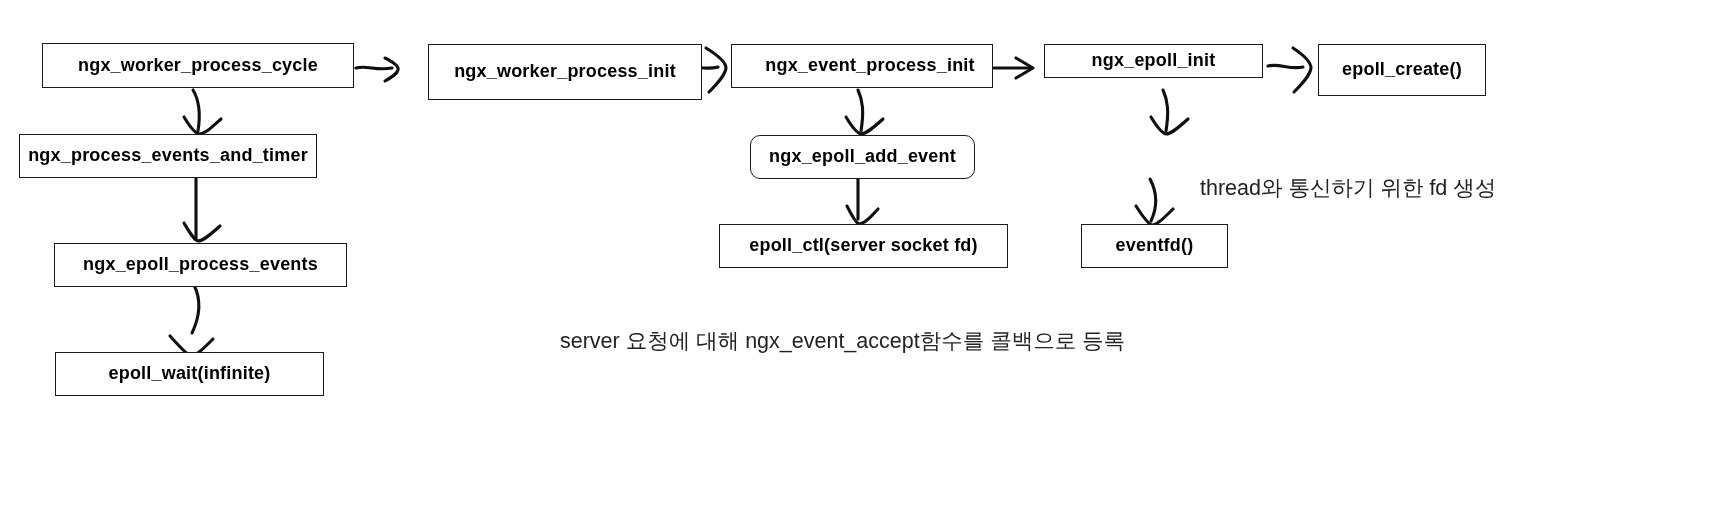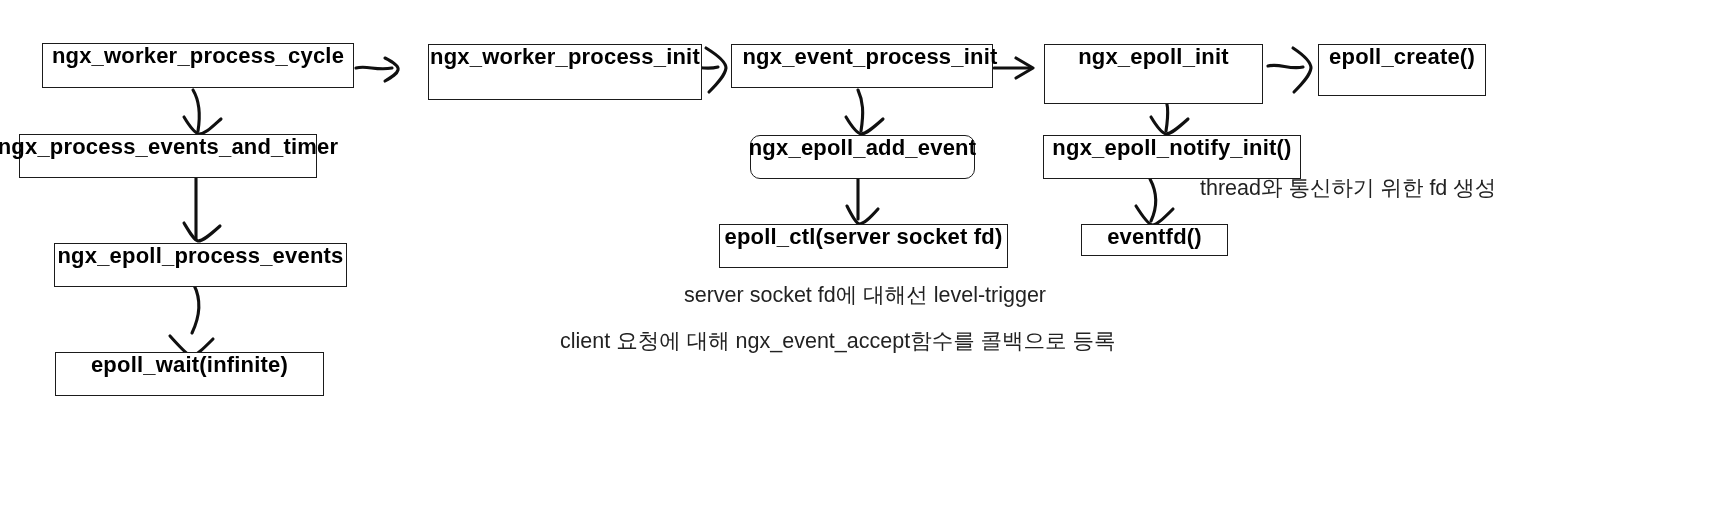--- a/index.html
+++ b/index.html
@@ -15,24 +15,24 @@
     overflow: hidden;
     font-family: "Liberation Sans", "DejaVu Sans", sans-serif;
   }
   .node {
     position: absolute;
     box-sizing: border-box;
     border: 1.6px solid #1b1b1b;
     background: #ffffff;
     color: #000000;
     font-weight: bold;
-    font-size: 22px;
+    font-size: 18px;
     letter-spacing: 0.2px;
     display: flex;
-    align-items: flex-start;
+    align-items: center;
     justify-content: center;
     text-align: center;
     line-height: 1.1;
     white-space: nowrap;
   }
   .note {
     position: absolute;
     color: #222222;
     font-weight: normal;
     font-size: 21.5px;
@@ -101,21 +101,21 @@
   </div>
 
   <div class="node" style="left:428px; top:44px; width:274px; height:56px;">
     <span>ngx_worker_process_init</span>
   </div>
 
   <div class="node" style="left:731px; top:44px; width:262px; height:44px;padding-left:16px;">
     <span>ngx_event_process_init</span>
   </div>
 
-  <div class="node" style="left:1044px; top:44px; width:219px; height:60px;">
+  <div class="node" style="left:1044px; top:44px; width:219px; height:34px;">
     <span>ngx_epoll_init</span>
   </div>
 
   <div class="node" style="left:1318px; top:44px; width:168px; height:52px;">
     <span>epoll_create()</span>
   </div>
 
   <div class="node" style="left:19px; top:134px; width:298px; height:44px;">
     <span>ngx_process_events_and_timer</span>
   </div>
@@ -129,27 +129,23 @@
   </div>
 
   <div class="node" style="left:750px; top:135px; width:225px; height:44px;border-radius:10px;">
     <span>ngx_epoll_add_event</span>
   </div>
 
   <div class="node" style="left:719px; top:224px; width:289px; height:44px;">
     <span>epoll_ctl(server socket fd)</span>
   </div>
 
-  <div class="node" style="left:1043px; top:135px; width:258px; height:44px;">
-    <span>ngx_epoll_notify_init()</span>
-  </div>
 
-  <div class="node" style="left:1081px; top:224px; width:147px; height:32px;">
+  <div class="node" style="left:1081px; top:224px; width:147px; height:44px;">
     <span>eventfd()</span>
   </div>
 
   <div class="note" style="left:1200px; top:176px;">thread와 통신하기 위한 fd 생성</div>
 
-  <div class="note" style="left:684px; top:283px;">server socket fd에 대해선 level-trigger</div>
 
-  <div class="note" style="left:560px; top:329px;">client 요청에 대해 ngx_event_accept함수를 콜백으로 등록</div>
+  <div class="note" style="left:560px; top:329px;">server 요청에 대해 ngx_event_accept함수를 콜백으로 등록</div>
 
 </div>
 
 </body></html>

